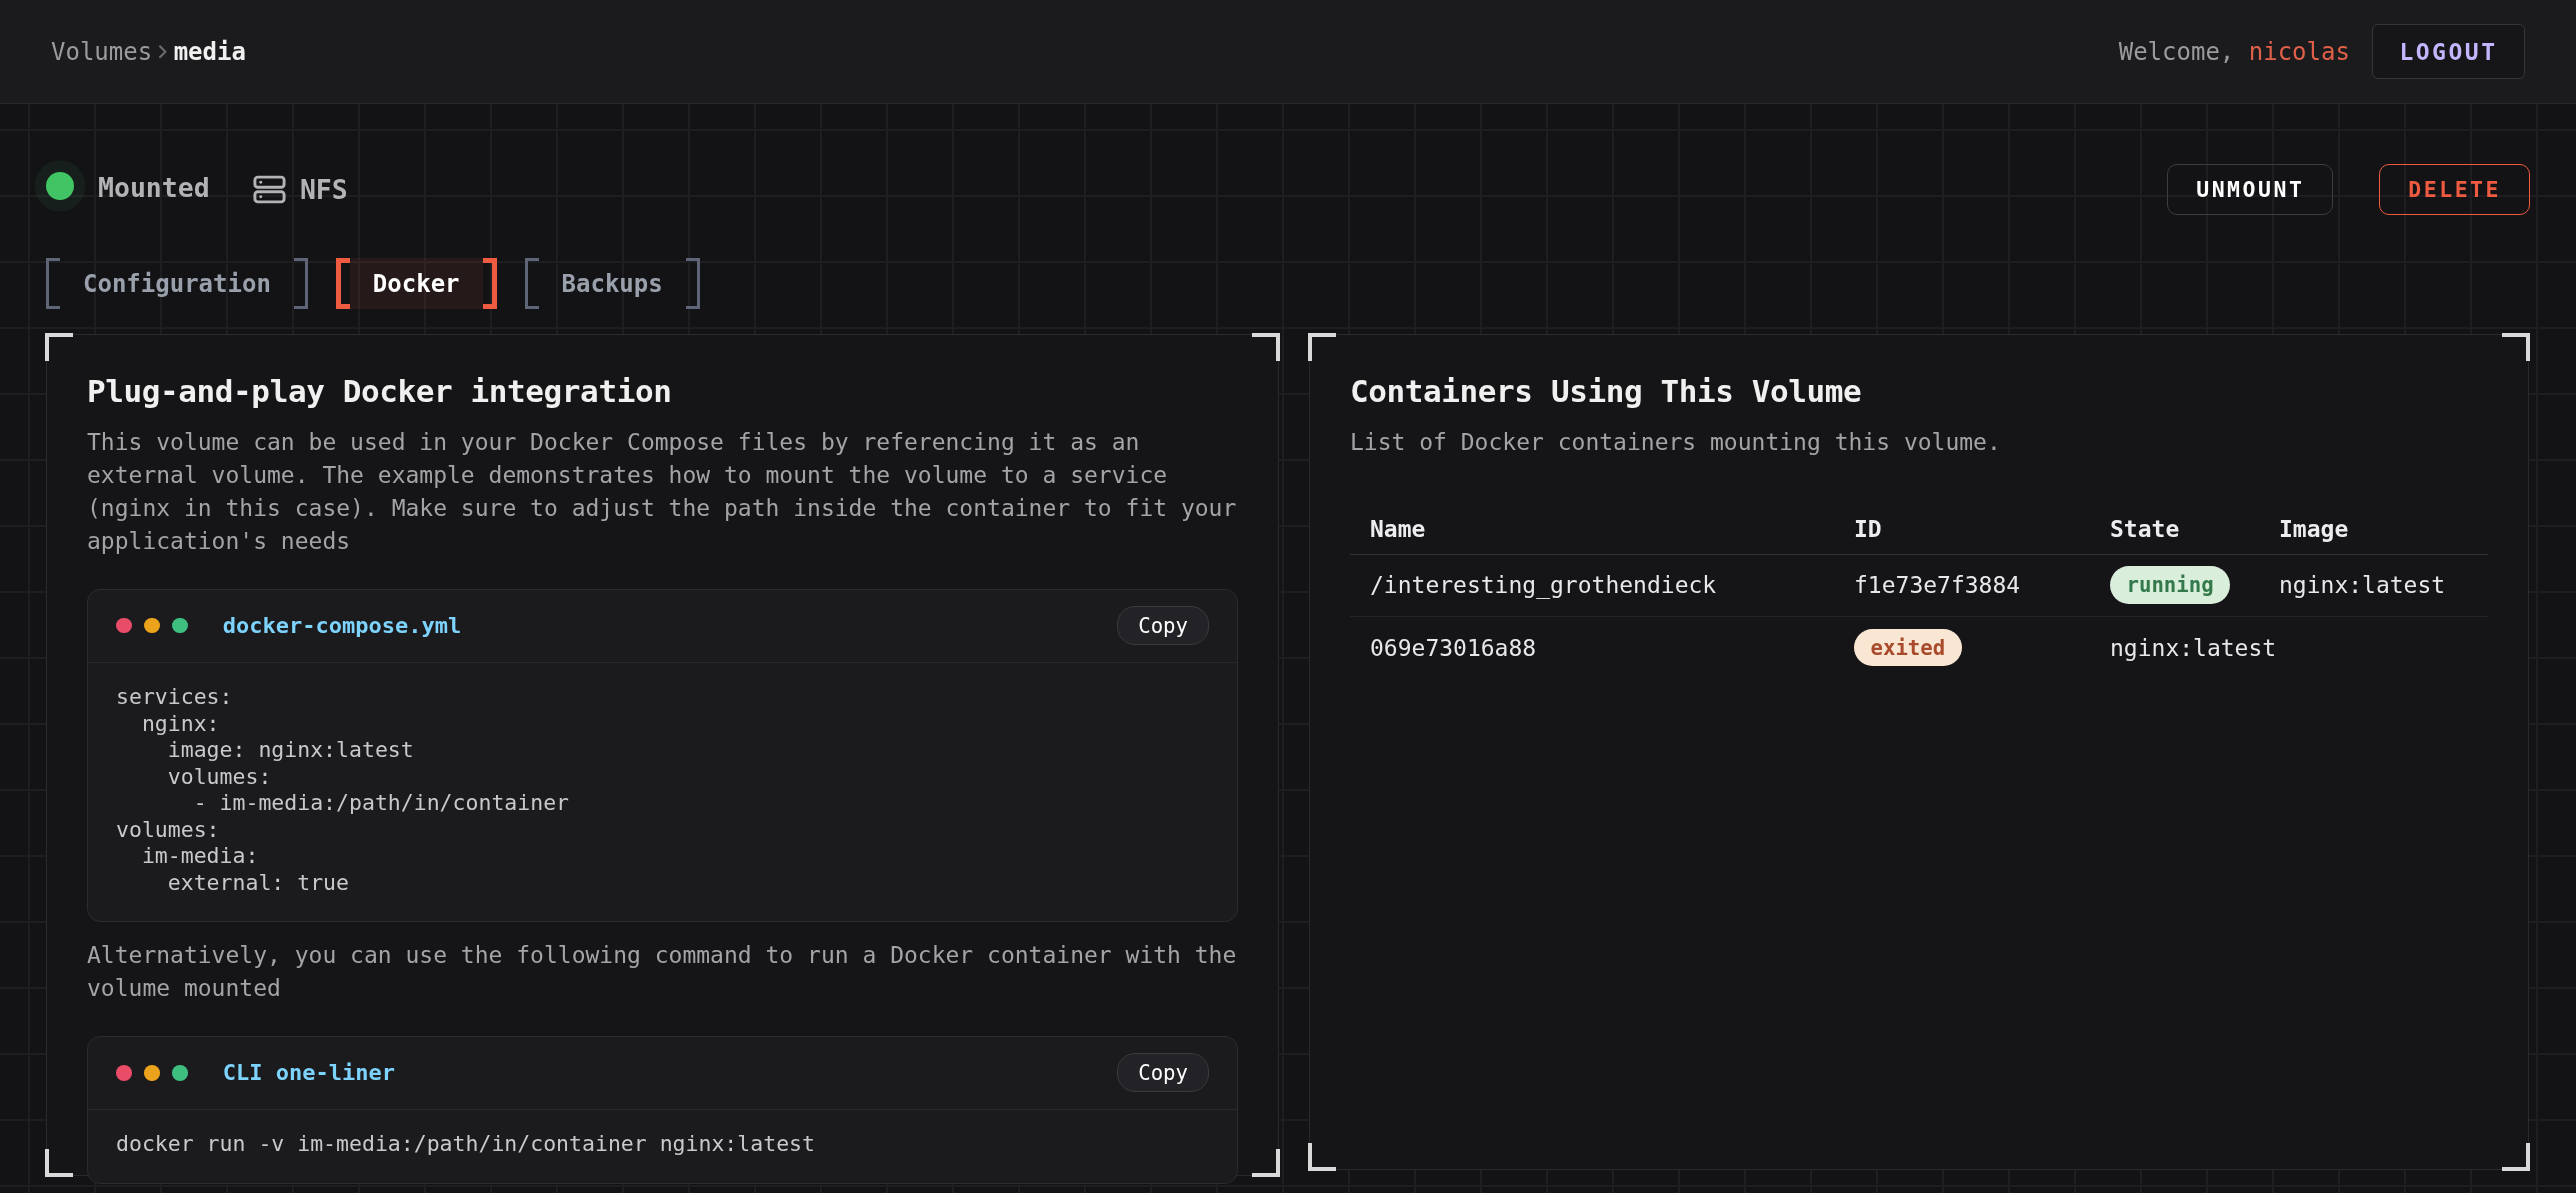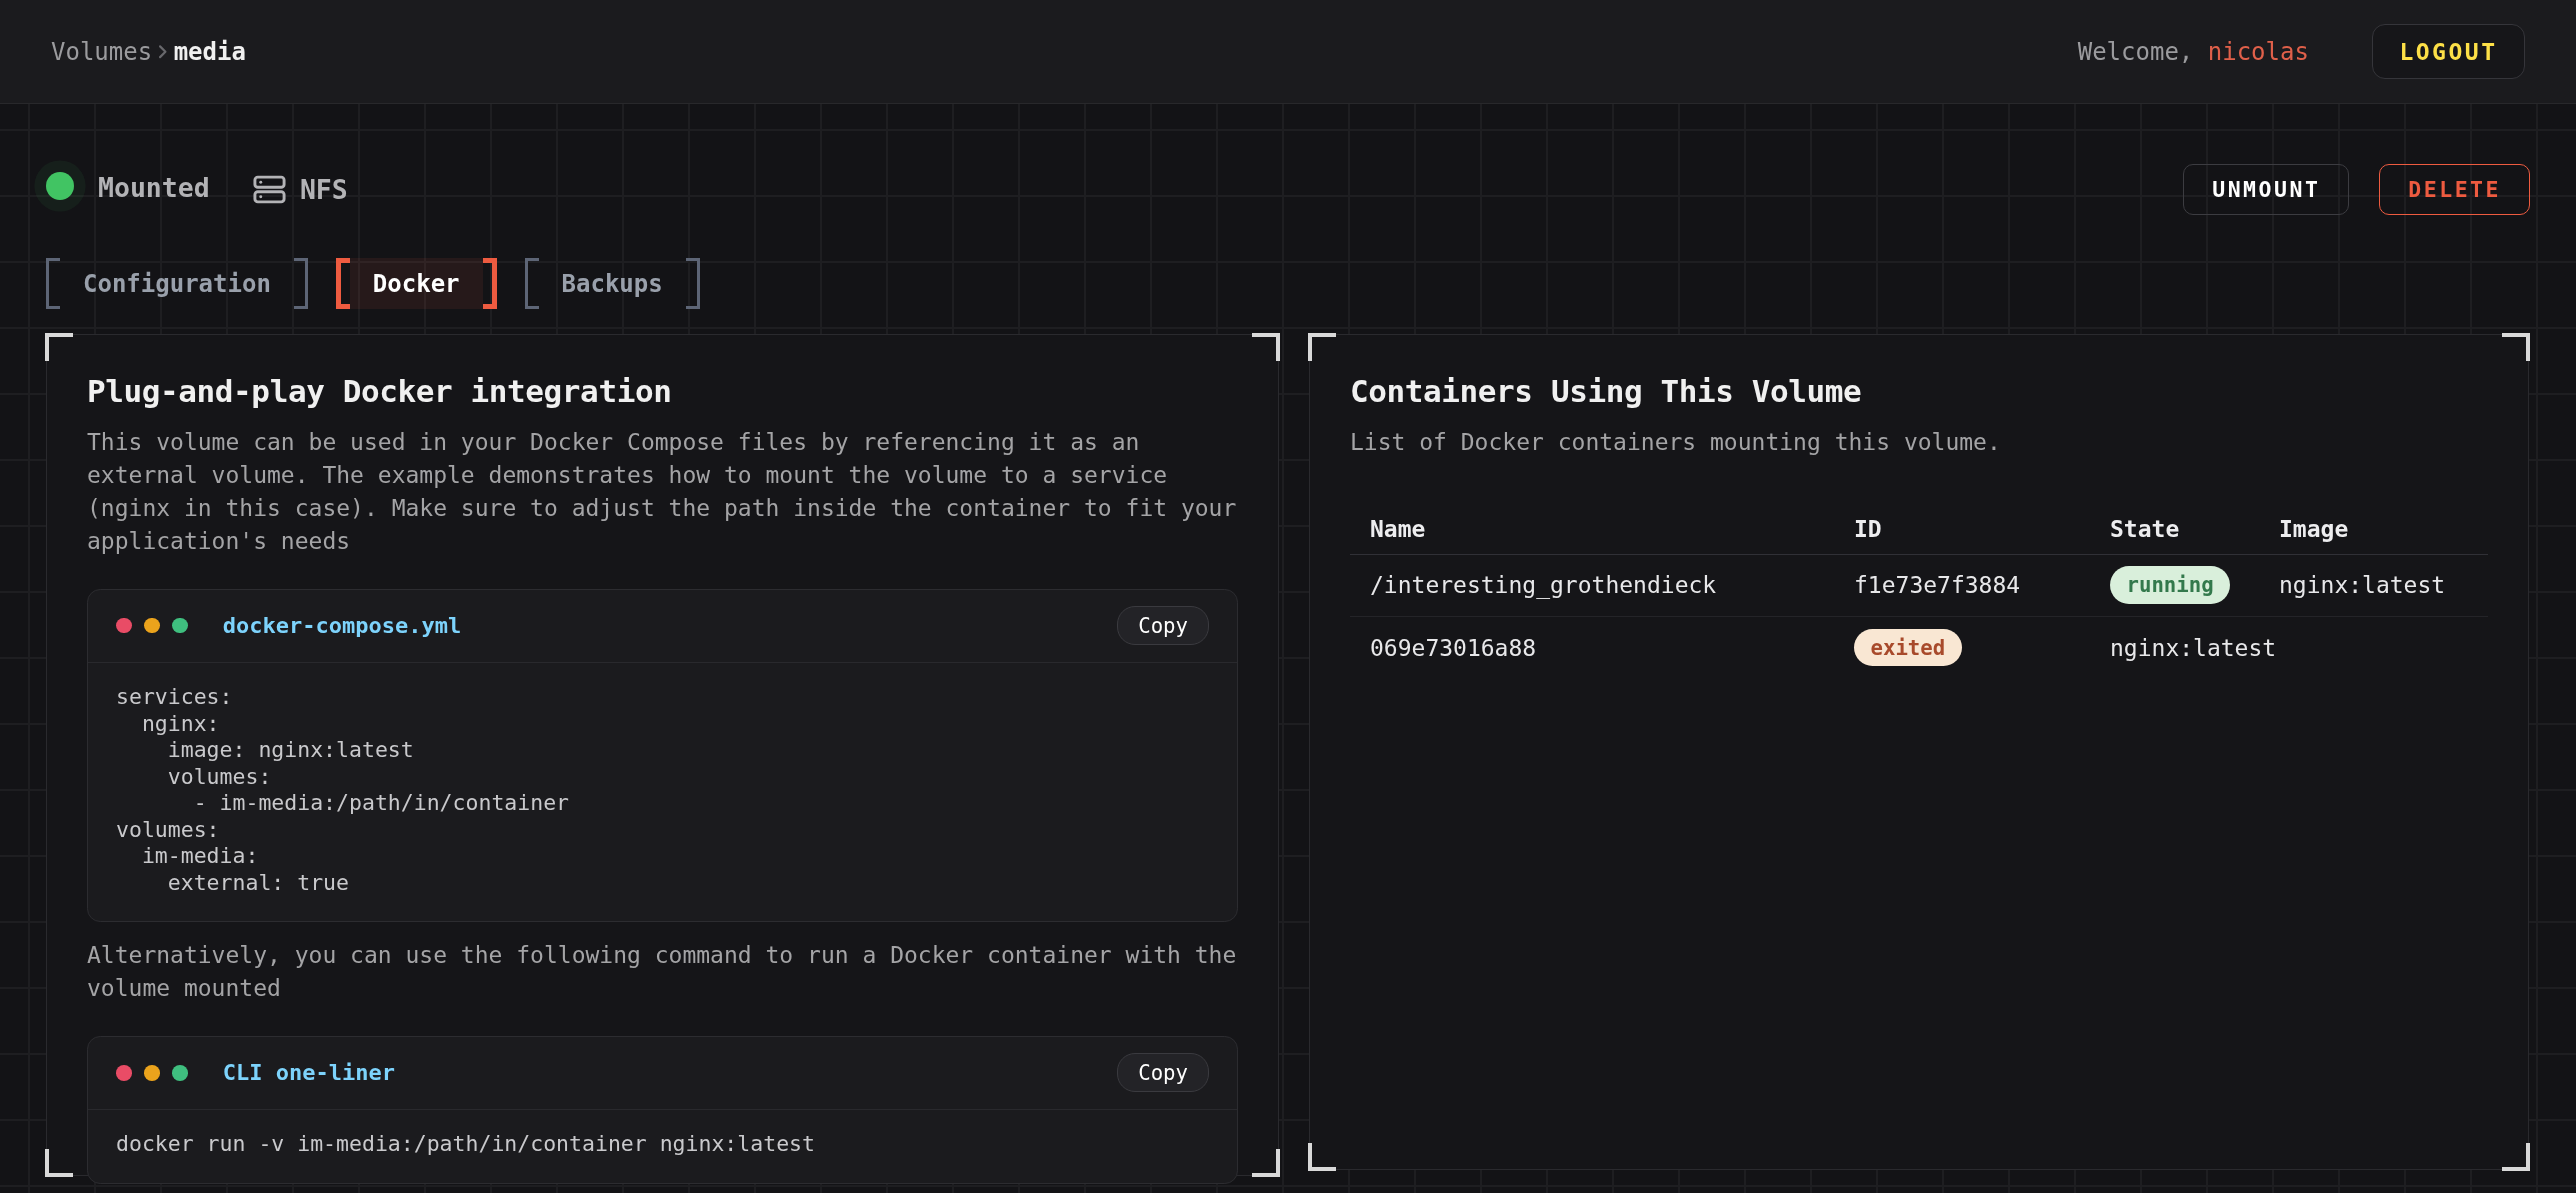--- a/index.html
+++ b/index.html
@@ -37,22 +37,22 @@
   }
   .breadcrumb{display:flex;align-items:center;font-size:24px;}
   .crumb-root{color:#9b9b9e;}
   .crumb-sep{display:flex;align-items:center;color:#68686c;}
   .crumb-current{color:var(--text-bright);font-weight:700;}
   .topbar-right{display:flex;align-items:center;gap:22px;}
   .welcome{font-size:24px;color:#9b9b9e;}
   .welcome .username{color:var(--accent-soft);}
   .logout-btn{
     font-family:inherit;font-size:23px;font-weight:700;letter-spacing:2.5px;
-    color:#fde047;background:#161619;border:1.7px solid #35353a;border-radius:13px;
-    padding:13.2px 26.5px;cursor:pointer;margin-left:41px;
+    color:#c4b5fd;background:#161619;border:1.7px solid #35353a;border-radius:6px;
+    padding:13.2px 26.5px;cursor:pointer;
   }
 
   
   .content{
     flex:1;position:relative;
     background-image:
       linear-gradient(to right,var(--grid-line) 1.7px,transparent 1.7px),
       linear-gradient(to bottom,var(--grid-line) 1.7px,transparent 1.7px);
     background-size:66px 66px;
     background-position:28px 25px;
@@ -64,21 +64,21 @@
     margin-top:60px;display:flex;align-items:center;
   }
   .status-left{display:flex;align-items:flex-start;gap:24px;}
   .status-dot{
     width:28px;height:28px;border-radius:50%;background:#41c463;
     box-shadow:0 0 0 11.6px rgba(65,196,99,0.07);
   }
   .status-label{font-size:26.5px;font-weight:700;color:#b3b3b6;}
   .fs-group{display:flex;align-items:center;gap:13.2px;margin-left:18px;}
   .fs-icon{width:35px;height:35px;color:#b3b3b6;}
-  .status-actions{margin-left:auto;display:flex;align-items:center;gap:30px;}
+  .status-actions{margin-left:auto;display:flex;align-items:center;gap:46px;}
   .btn{
     font-family:inherit;font-weight:700;font-size:21.5px;letter-spacing:2.5px;
     border-radius:10px;padding:0 28px;height:51px;cursor:pointer;background:transparent;
   }
   .btn-unmount{color:#ffffff;border:1.7px solid #3c3c41;}
   .btn-delete{color:var(--accent);border:1.7px solid var(--accent);}
 
   
   .tabs{margin-top:43px;display:flex;align-items:center;gap:28px;}
   .tab{display:flex;height:51px;cursor:pointer;}

